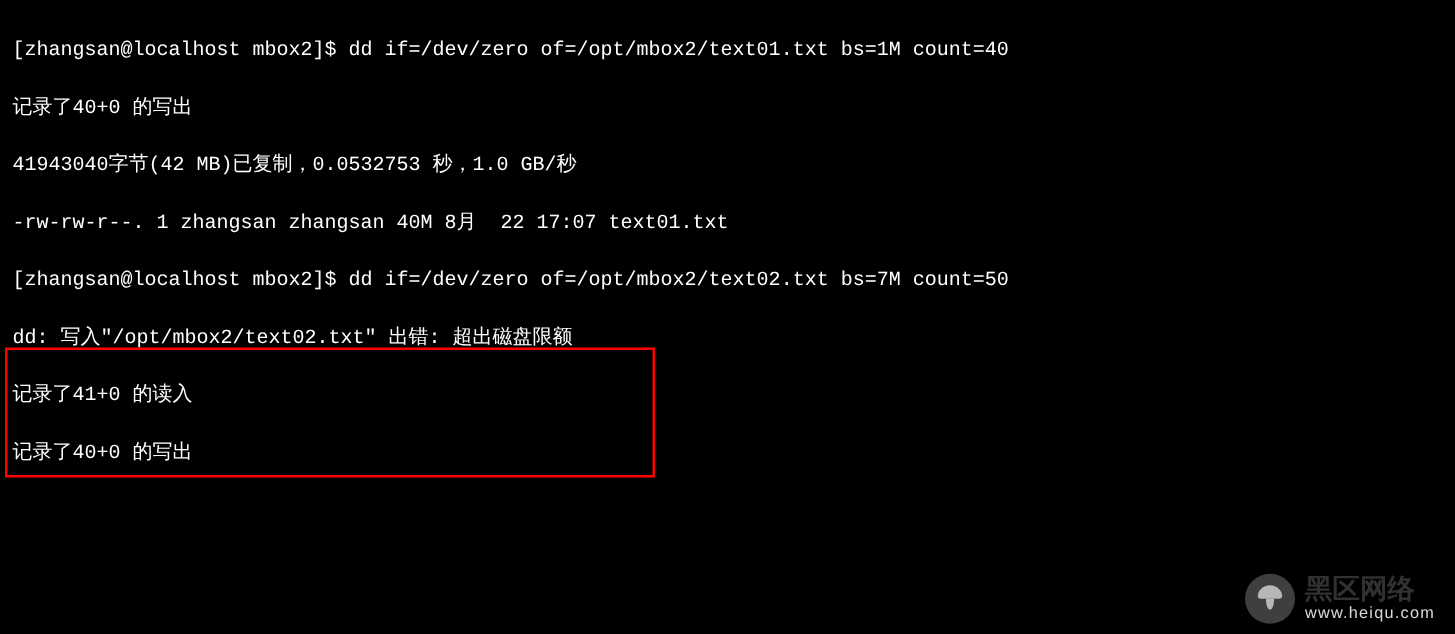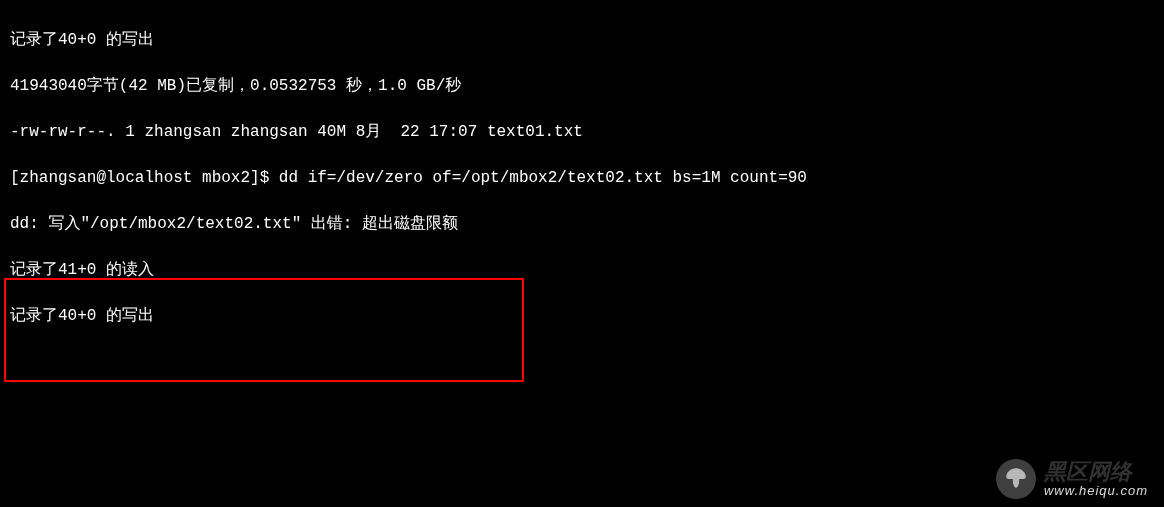--- a/index.html
+++ b/index.html
@@ -30,24 +30,23 @@
     top: 278px;
     width: 516px;
     height: 100px;
     pointer-events: none;
   }
   .watermark {
     position: absolute;
     right: 16px;
     bottom: 8px;
     display: flex;
-    align-items: center;
+    align-items: flex-start;
     gap: 8px;
     opacity: 0.85;
-    font-style: italic;
   }
   .watermark .icon {
     width: 40px;
     height: 40px;
     border-radius: 50%;
     background: #4a4a4a;
     display: flex;
     align-items: center;
     justify-content: center;
   }
@@ -67,24 +66,25 @@
     font-size: 13px;
     color: #ffffff;
     letter-spacing: 1px;
     font-family: Arial, sans-serif;
   }
 </style>
 </head>
 <body>
 
 <div class="terminal">
+<span class="line"><span class="ps-user">[zhangsan@localhost mbox2]$ </span><span>dd if=/dev/zero of=/opt/mbox2/text01.txt bs=1M count=40</span></span>
 <span class="line">记录了40+0 的写出</span>
 <span class="line">41943040字节(42 MB)已复制，0.0532753 秒，1.0 GB/秒</span>
 <span class="line">-rw-rw-r--. 1 zhangsan zhangsan 40M 8月  22 17:07 text01.txt</span>
-<span class="line"><span class="ps-user">[zhangsan@localhost mbox2]$ </span><span>dd if=/dev/zero of=/opt/mbox2/text02.txt bs=1M count=90</span></span>
+<span class="line"><span class="ps-user">[zhangsan@localhost mbox2]$ </span><span>dd if=/dev/zero of=/opt/mbox2/text02.txt bs=7M count=50</span></span>
 <span class="line">dd: 写入"/opt/mbox2/text02.txt" 出错: 超出磁盘限额</span>
 <span class="line">记录了41+0 的读入</span>
 <span class="line">记录了40+0 的写出</span>
 
 
 
 
 </div>
 
 <div class="highlight-box"></div>

